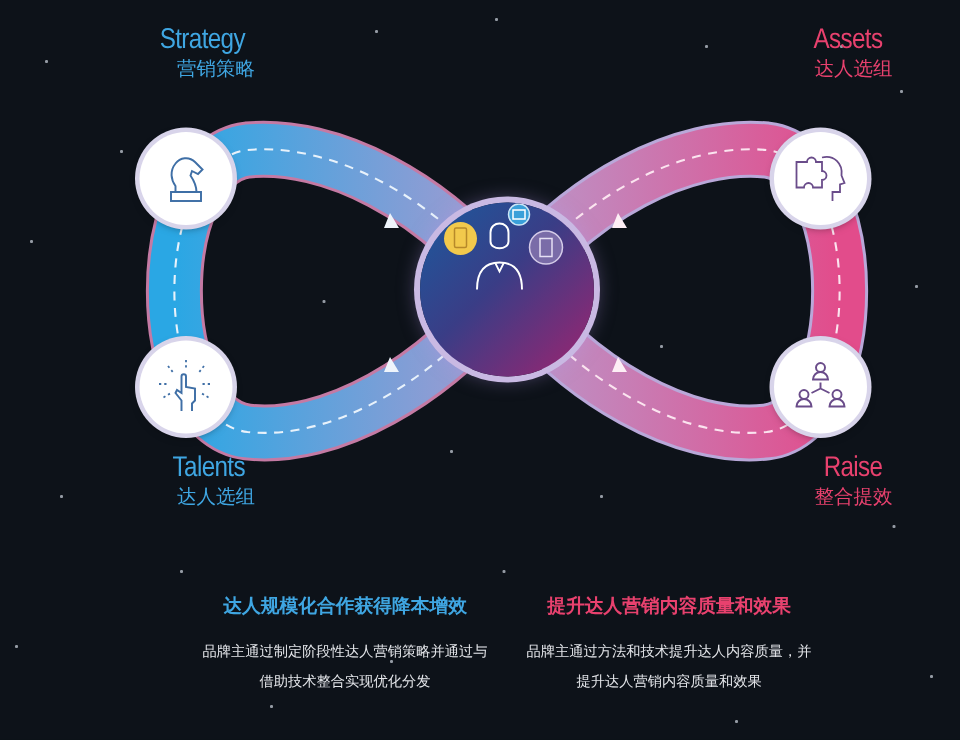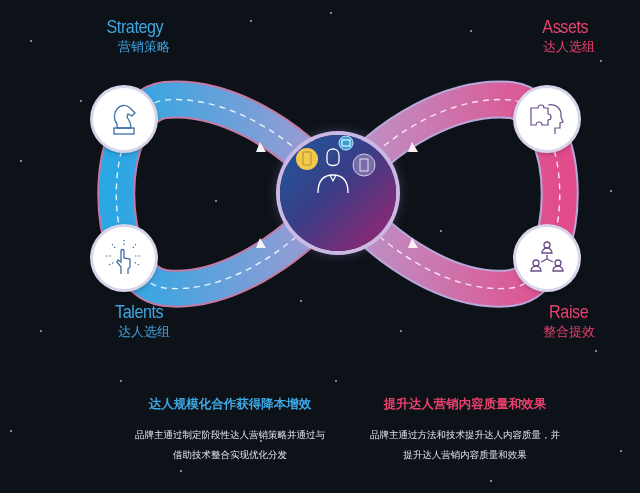--- a/index.html
+++ b/index.html
@@ -158,17 +158,17 @@
     <path d="M38,58 C38,44 45,40 53,40 C61,40 68,44 68,58" fill="none" stroke="#fff" stroke-width="1.3"></path>
     <path d="M50,40 L53,46 L56,40" fill="none" stroke="#fff" stroke-width="1.2"></path>
   </svg>
 </div>
 
 <div class="bottom-col" style="left:110px;top:396px;width:240px">
   <div class="head blue">达人规模化合作获得降本增效</div>
   <div class="body">品牌主通过制定阶段性达人营销策略并通过与</div>
   <div class="body">借助技术整合实现优化分发</div>
 </div>
-<div class="bottom-col" style="left:345px;top:396px;width:240px">
+<div class="bottom-col" style="left:326px;top:396px;width:240px">
   <div class="head pink">提升达人营销内容质量和效果</div>
   <div class="body">品牌主通过方法和技术提升达人内容质量，并</div>
   <div class="body">提升达人营销内容质量和效果</div>
 </div>
 
 </body></html>

